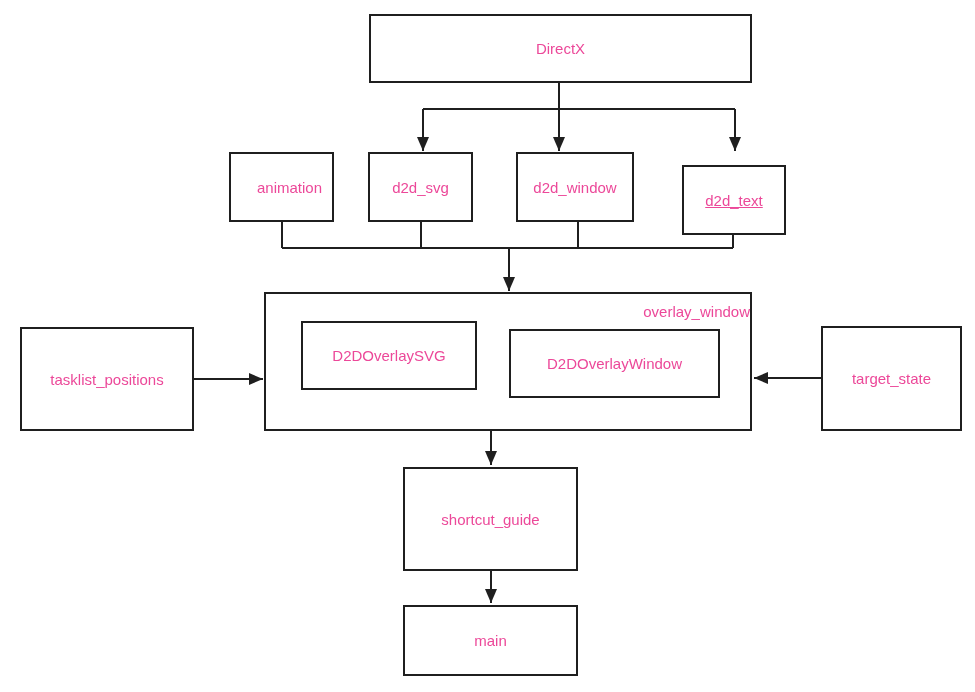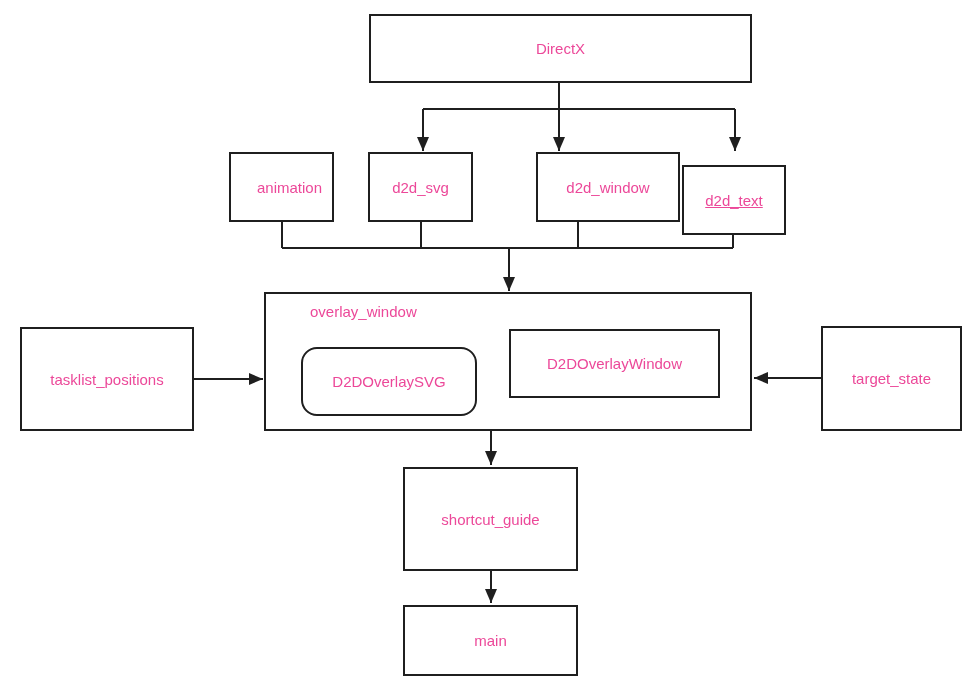--- a/index.html
+++ b/index.html
@@ -32,33 +32,32 @@
     position: absolute;
     box-sizing: border-box;
     border: 2px solid #1f1f1f;
     background: #ffffff;
   }
   .group-title {
     position: absolute;
     top: 9px;
     left: 0;
     width: 100%;
-    text-align: left;
-    margin-left: 44px;
+    text-align: right;
   }
   .label { white-space: nowrap; }
 
   
   #node-directx            { left: 369px; top: 14px;  width: 383px; height: 69px; }
   #node-animation          { left: 229px; top: 152px; width: 105px; height: 70px; padding-left: 16px; }
   #node-d2d-svg            { left: 368px; top: 152px; width: 105px; height: 70px; }
-  #node-d2d-window         { left: 536px; top: 152px; width: 144px; height: 70px; }
+  #node-d2d-window         { left: 516px; top: 152px; width: 118px; height: 70px; }
   #node-d2d-text           { left: 682px; top: 165px; width: 104px; height: 70px; text-decoration: underline; }
   #node-overlay-window     { left: 264px; top: 292px; width: 488px; height: 139px; }
-  #node-d2d-overlay-svg    { left: 35px;  top: 53px;  width: 176px; height: 69px; border-radius: 16px; }
+  #node-d2d-overlay-svg    { left: 35px;  top: 27px;  width: 176px; height: 69px; }
   #node-d2d-overlay-window { left: 243px; top: 35px;  width: 211px; height: 69px; }
   #node-tasklist-positions { left: 20px;  top: 327px; width: 174px; height: 104px; }
   #node-target-state       { left: 821px; top: 326px; width: 141px; height: 105px; }
   #node-shortcut-guide     { left: 403px; top: 467px; width: 175px; height: 104px; }
   #node-main               { left: 403px; top: 605px; width: 175px; height: 71px; }
 
   .edge { stroke: #1f1f1f; stroke-width: 2; fill: none; }
 </style>
 </head>
 <body>

